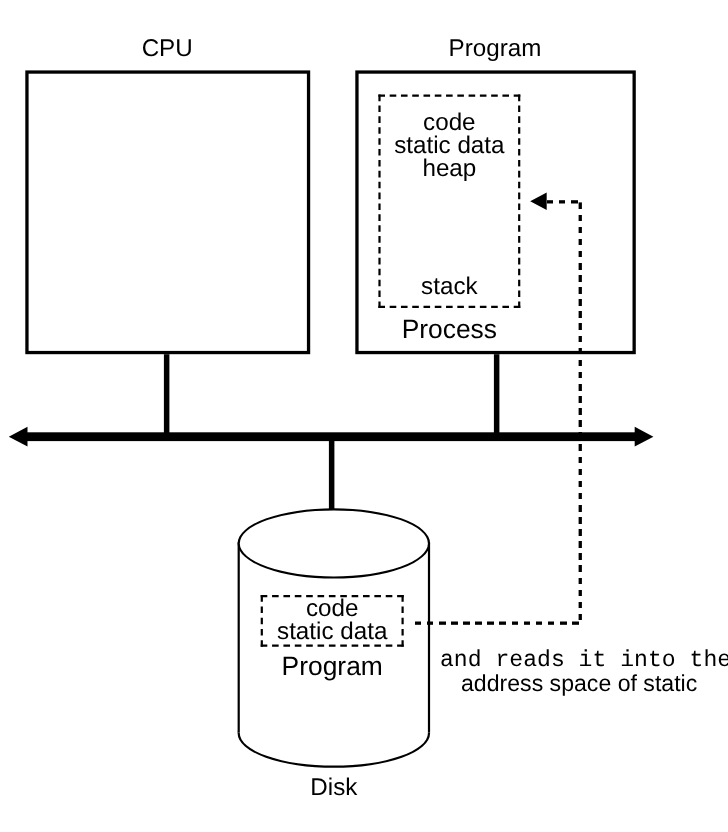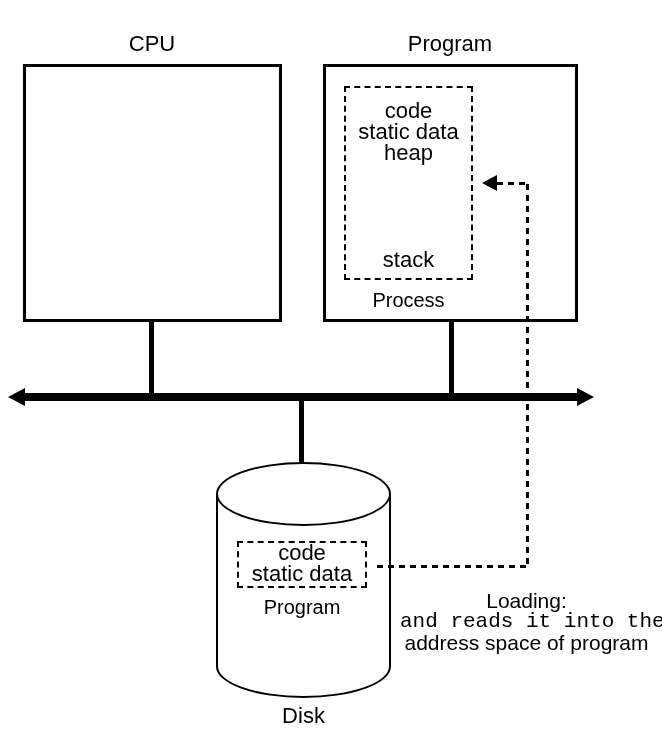--- a/index.html
+++ b/index.html
@@ -9,21 +9,21 @@
     height: 756px;
     background: #ffffff;
     font-family: "Liberation Sans", sans-serif;
     color: #000000;
     overflow: hidden;
   }
   .abs { position: absolute; }
   .lbl { position: absolute; text-align: center; white-space: nowrap; }
   .hdr  { font-size: 22px; line-height: 26px; }
   .seg  { font-size: 22px; line-height: 21px; }
-  .sub  { font-size: 20px; line-height: 22px; }
+  .sub  { font-size: 24px; line-height: 22px; }
   .note { font-size: 21px; line-height: 21px; }
   .box {
     position: absolute;
     border: 3px solid #000;
     background: #fff;
     box-sizing: border-box;
   }
   .dashedbox {
     position: absolute;
     border: 2px dashed #000;
@@ -99,18 +99,17 @@
   </div>
   <div class="lbl sub" style="left:237px; top:596px; width:130px;">Program</div>
   <div class="lbl hdr" style="left:232px; top:703px; width:143px;">Disk</div>
 
   <div class="dash-h" style="left:377px; top:565px; width:152px;"></div>
   <div class="dash-v" style="left:526px; top:184px; height:383px;"></div>
   <div class="dash-h" style="left:497px; top:182px; width:31px;"></div>
   <div class="tri tri-dash-left" style="left:482px; top:175px;"></div>
 
   <div class="abs" style="left:400px; top:590px; width:253px;">
-    <div class="lbl note" style="position:static;">Loading:</div>
     <div class="lbl note" style="position:static;font-family:Liberation Mono, monospace;">and reads it into the</div>
-    <div class="lbl note" style="position:static;">address space of program</div>
+    <div class="lbl note" style="position:static;">address space of static</div>
   </div>
 
 </div>
 
 </body></html>

